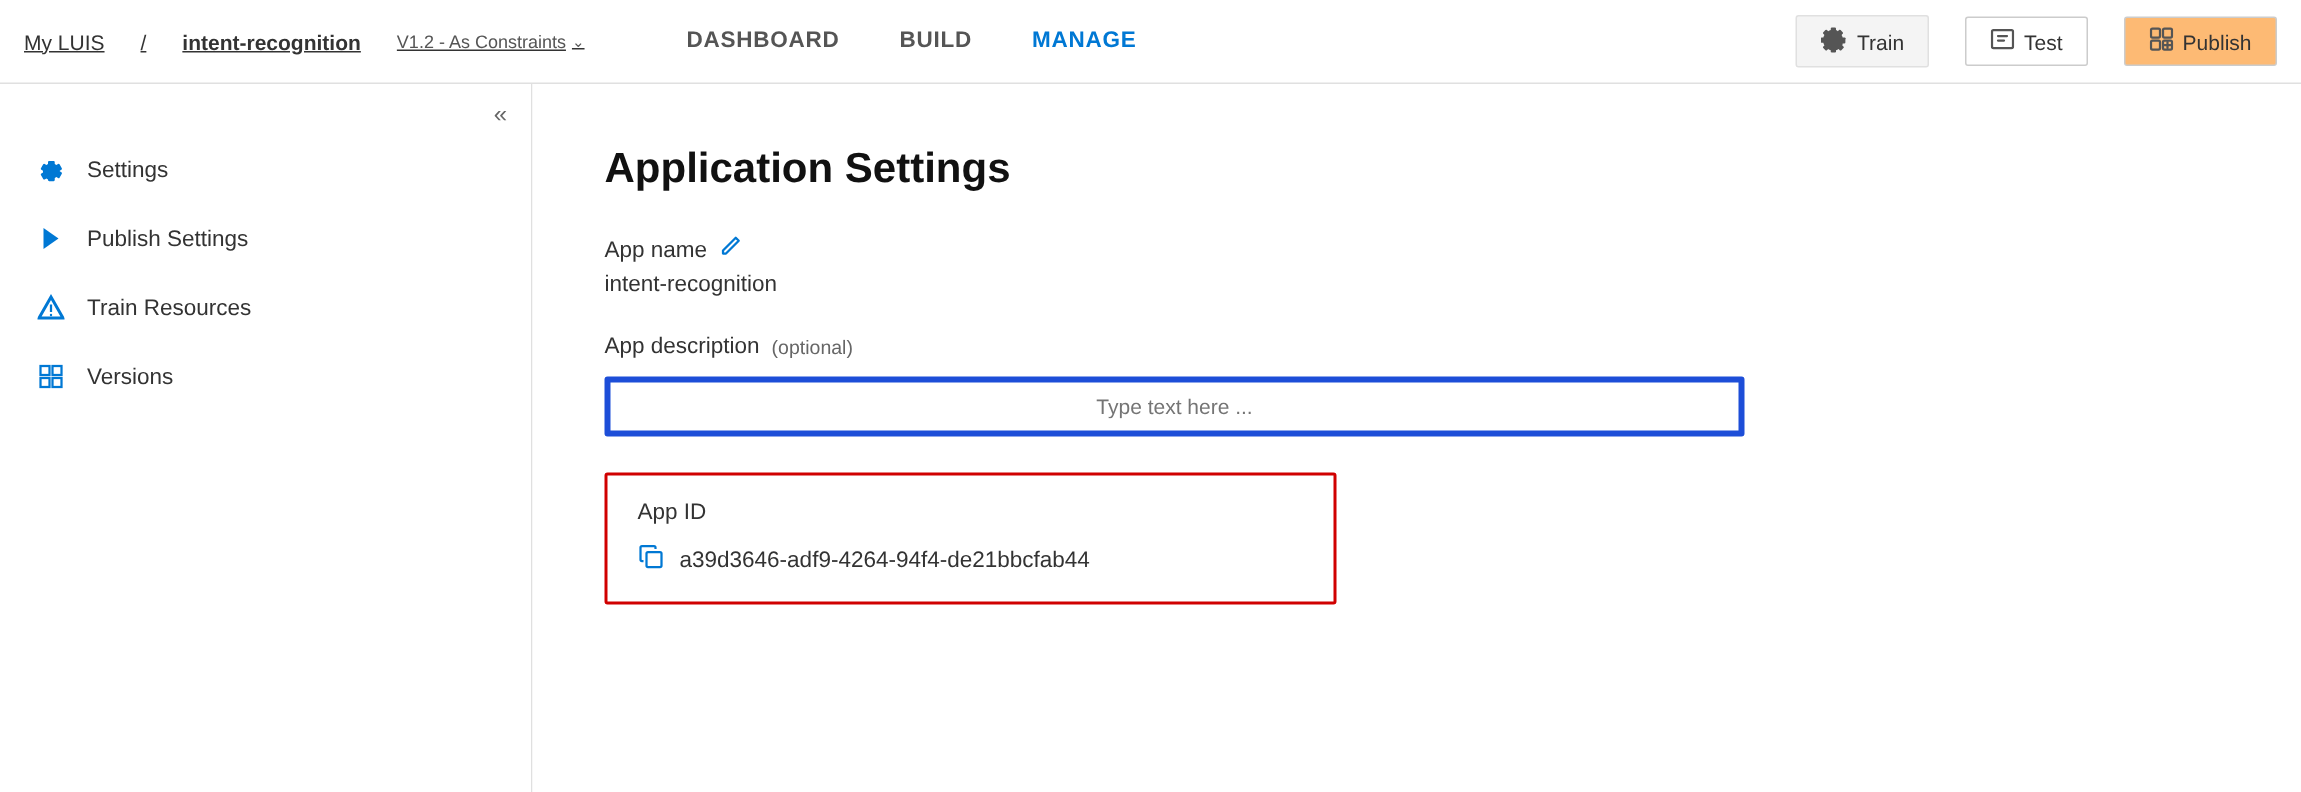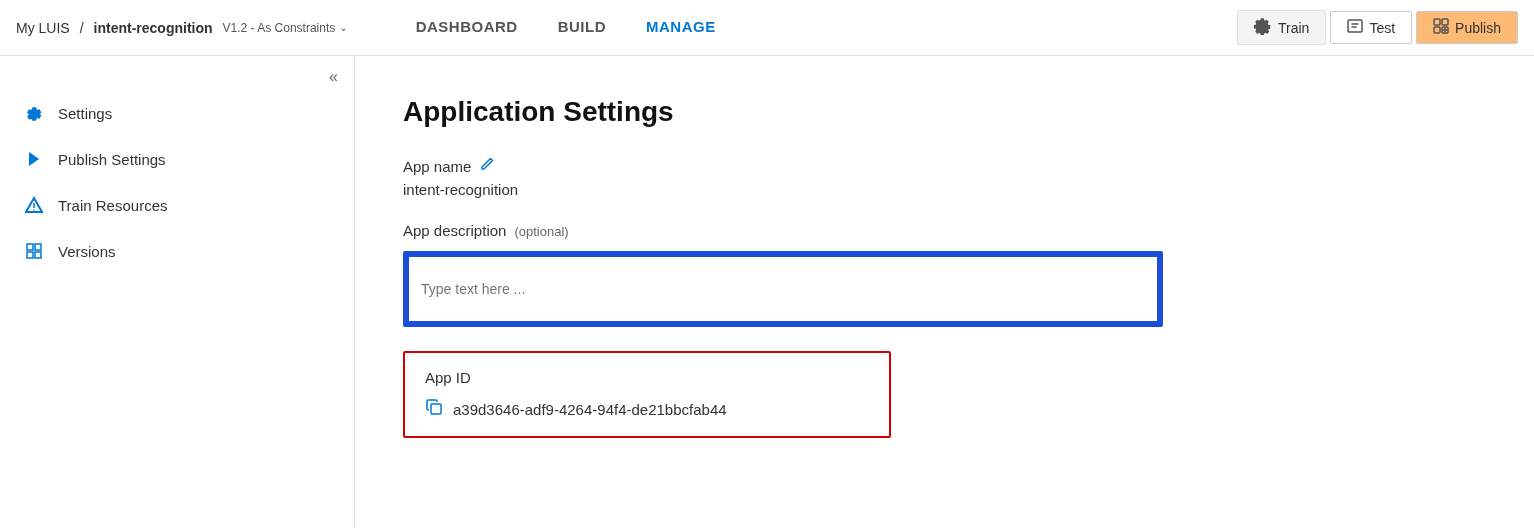--- a/index.html
+++ b/index.html
@@ -11,23 +11,24 @@
       align-items: center;
       height: 56px;
       border-bottom: 1px solid #e0e0e0;
       padding: 0 16px;
       gap: 8px;
       background: #fff;
     }
     .nav-brand {
       display: flex;
       align-items: center;
-      gap: 10px;
-      font-size: 14px;
-      color: #333;
+      gap: 24px;
+      font-size: 14px;
+      color: #333;
+      text-decoration: underline;
     }
     .nav-brand .app-name { font-weight: 600; }
     .nav-brand .version-badge {
       display: flex;
       align-items: center;
       gap: 4px;
       font-size: 12px;
       color: #555;
       cursor: pointer;
     }
@@ -54,21 +55,21 @@
     }
     .nav-tab.active {
       color: #0078d4;
       border-bottom: 3px solid #0078d4;
     }
 
     .nav-actions {
       margin-left: auto;
       display: flex;
       align-items: center;
-      gap: 4px;
+      gap: 24px;
     }
     .btn-train {
       display: flex;
       align-items: center;
       gap: 6px;
       padding: 6px 16px;
       background: #f4f4f4;
       border: 1px solid #e0e0e0;
       border-radius: 2px;
       cursor: pointer;
@@ -176,27 +177,28 @@
       font-size: 15px;
       color: #333;
       margin-top: 6px;
     }
     .field-description {
       font-size: 13px;
       color: #666;
     }
     .text-input {
       width: 760px;
-      padding: 24px 12px;
-      border: 6px solid #1d4ed8;
+      padding: 8px 12px;
+      border: 4px solid #1d4ed8;
       border-radius: 2px;
       font-size: 14px;
       color: #999;
       margin-top: 8px;
       outline: none;
+      text-align: center;
     }
 
     .app-id-box {
       border: 2px solid #d00000;
       border-radius: 2px;
       padding: 16px 20px;
       margin-top: 8px;
       width: 488px;
     }
     .app-id-label {

